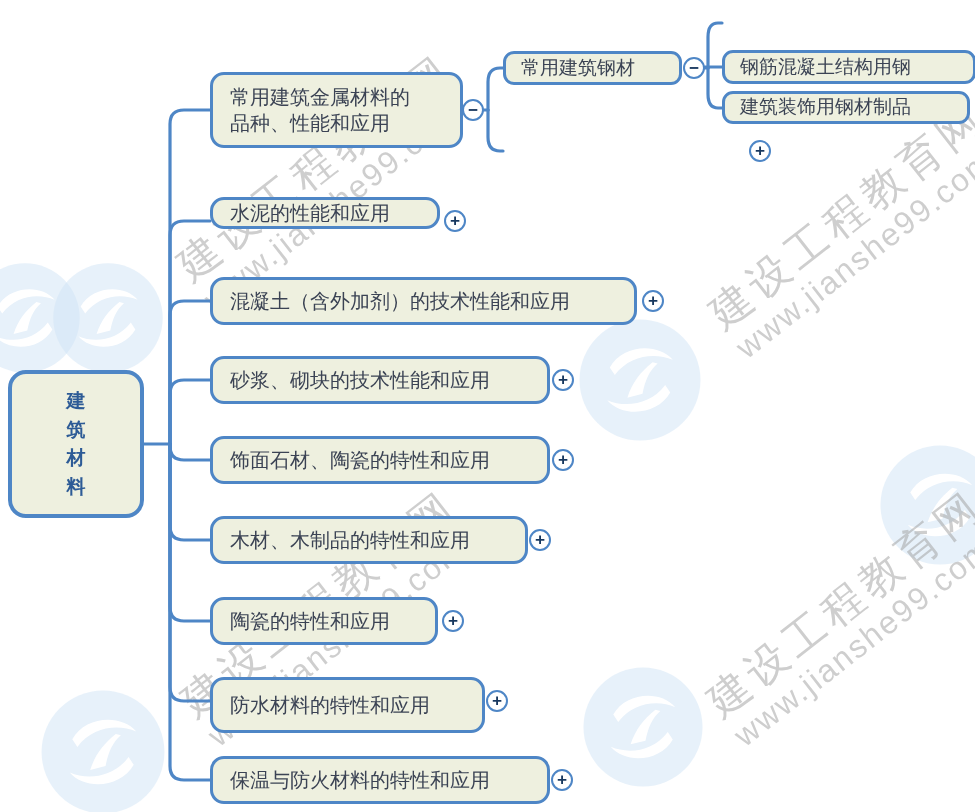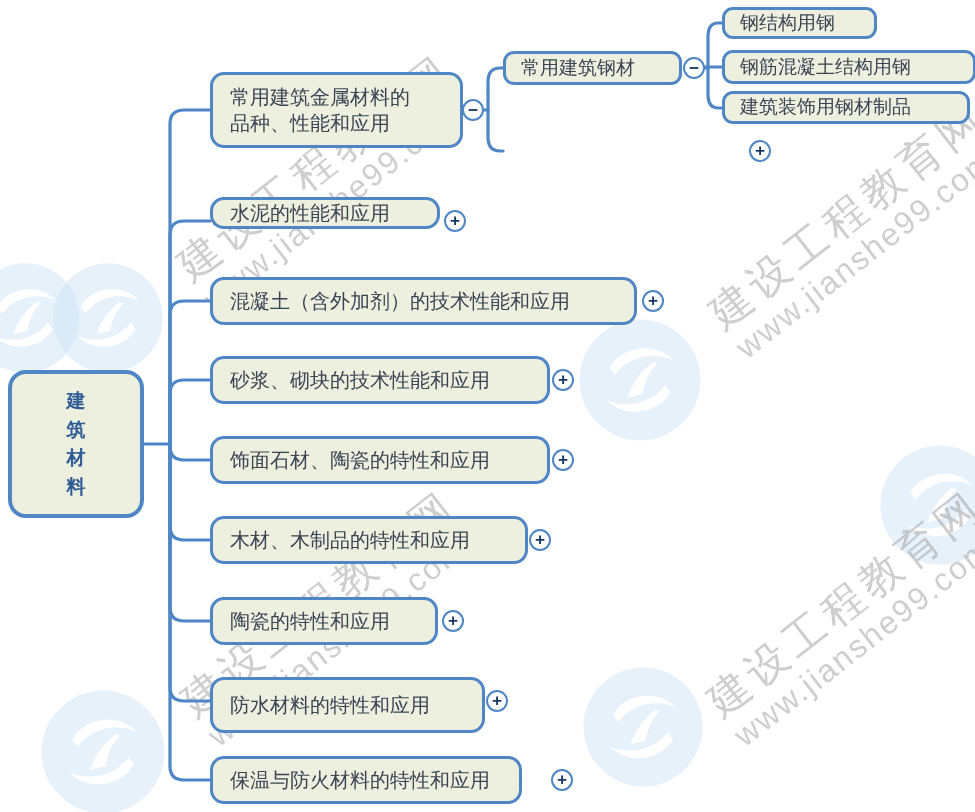--- a/index.html
+++ b/index.html
@@ -150,31 +150,28 @@
   </div>
   <div class="node branch" style="left:210px;top:516px;width:318px;height:48px">
     <span class="node-label">木材、木制品的特性和应用</span>
   </div>
   <div class="node branch" style="left:210px;top:597px;width:228px;height:48px">
     <span class="node-label">陶瓷的特性和应用</span>
   </div>
   <div class="node branch" style="left:210px;top:677px;width:275px;height:56px">
     <span class="node-label">防水材料的特性和应用</span>
   </div>
-  <div class="node branch" style="left:210px;top:756px;width:312px;height:48px">
+  <div class="node branch" style="left:210px;top:756px;width:340px;height:48px">
     <span class="node-label">保温与防火材料的特性和应用</span>
   </div>
 
   <div class="node lvl2" style="left:503px;top:51px;width:179px;height:34px">
     <span class="node-label">常用建筑钢材</span>
   </div>
 
-  <div class="node lvl3" style="left:722px;top:7px;width:155px;height:32px">
-    <span class="node-label">钢结构用钢</span>
-  </div>
   <div class="node lvl3" style="left:722px;top:50px;width:254px;height:34px">
     <span class="node-label">钢筋混凝土结构用钢</span>
   </div>
   <div class="node lvl3" style="left:722px;top:91px;width:248px;height:33px">
     <span class="node-label">建筑装饰用钢材制品</span>
   </div>
 
   <div class="toggle" style="left:462px;top:99px">
       <span>−</span>
     </div>

